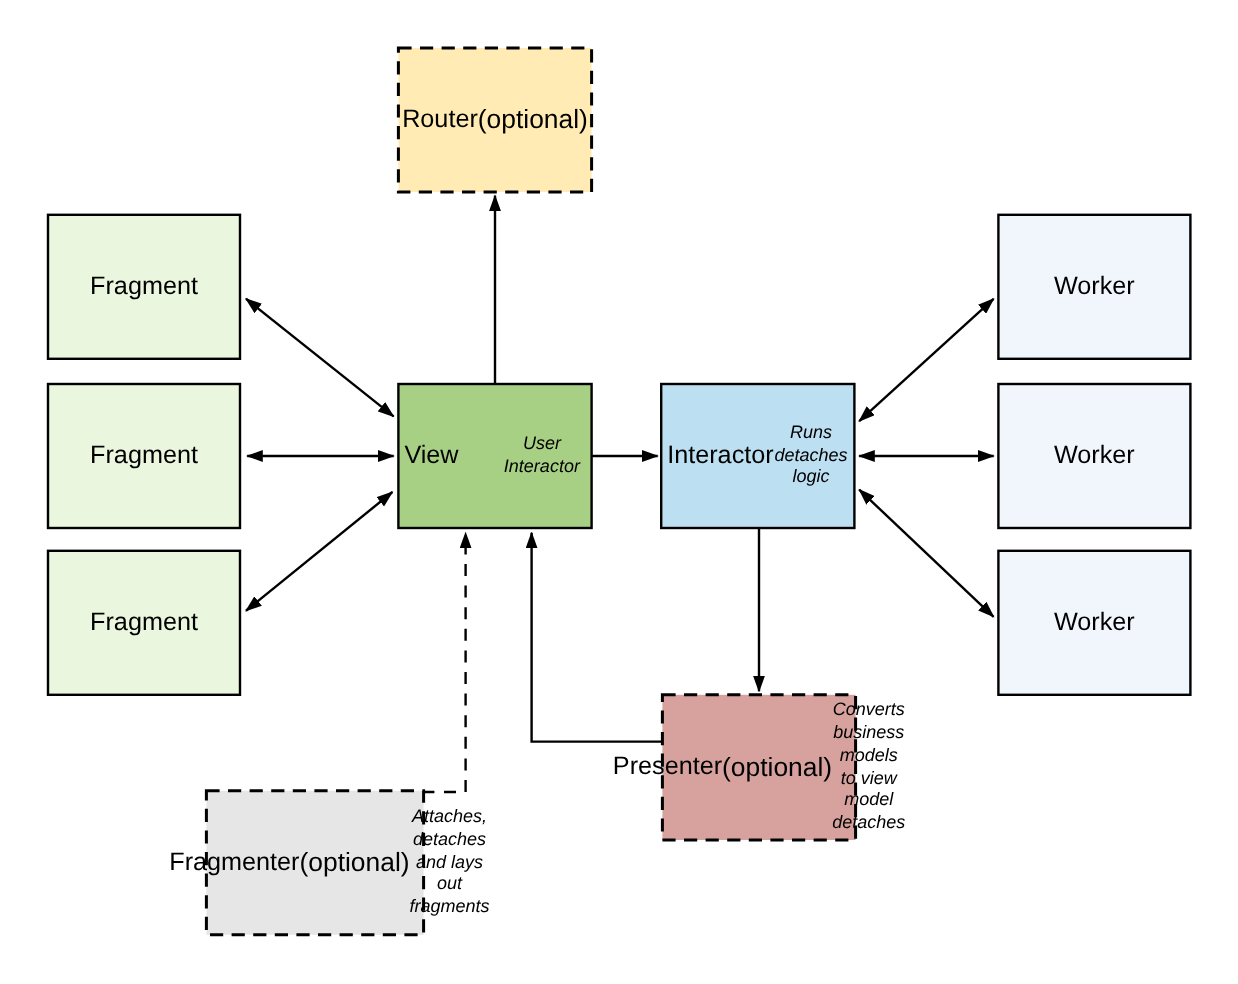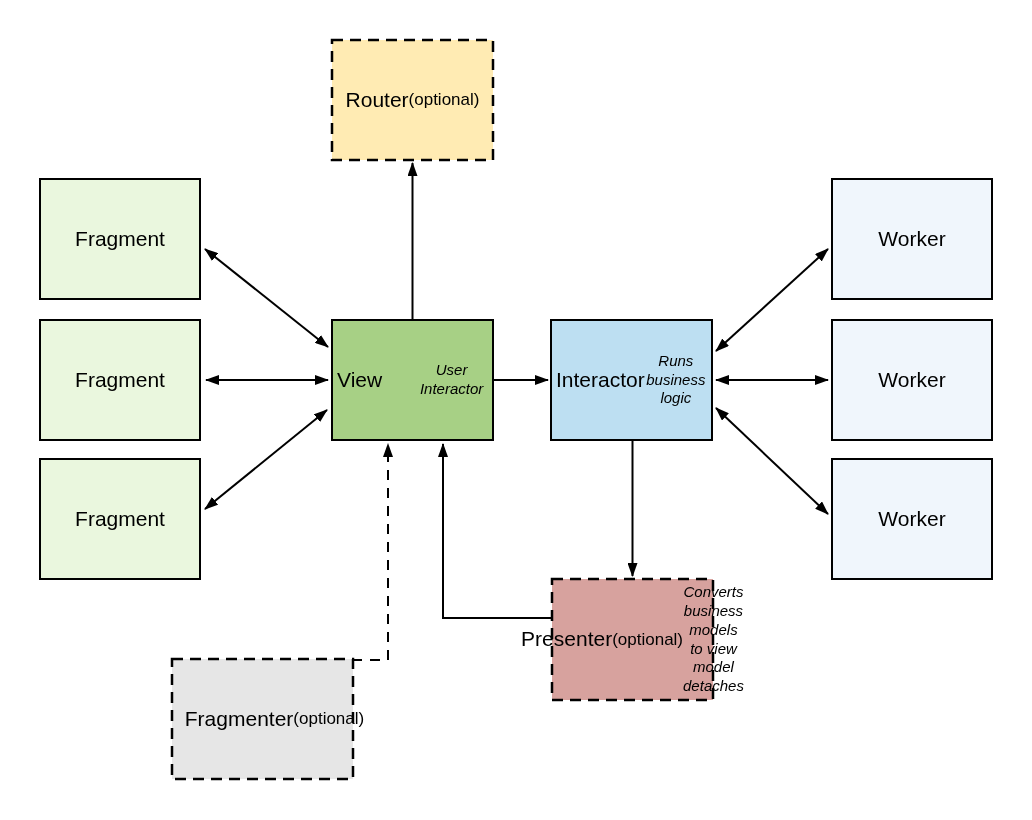--- a/index.html
+++ b/index.html
@@ -52,21 +52,21 @@
     flex-direction: row;
     justify-content: center;
     align-items: center;
     text-align: center;
     color: #000000;
     padding: 0 5px;
     box-sizing: border-box;
     line-height: 1.25;
   }
   .title    { font-size: 21px; }
-  .subtitle { font-size: 17px; }
+  .subtitle { font-size: 22px; }
   .desc     { font-size: 15px; font-style: italic; }
 </style>
 </head>
 <body>
 
 <div class="canvas">
 
   <svg class="layer" width="1032" height="820" viewBox="0 0 1032 820">
     <defs>
       <marker id="ah" markerWidth="7" markerHeight="5" refX="6.5" refY="2.5" orient="auto-start-reverse" markerUnits="strokeWidth">
@@ -114,21 +114,21 @@
     <div class="title">Fragment</div>
   </div>
 
   <div class="node" style="left:332px; top:320px; width:161px; height:120px;gap:33px;">
     <div class="title">View</div>
     <div class="desc">User Interactor</div>
   </div>
 
   <div class="node" style="left:551px; top:320px; width:161px; height:120px;">
     <div class="title">Interactor</div>
-    <div class="desc">Runs business logic</div>
+    <div class="desc">Runs detaches logic</div>
   </div>
 
   <div class="node" style="left:832px; top:179px; width:160px; height:120px;">
     <div class="title">Worker</div>
   </div>
   <div class="node" style="left:832px; top:320px; width:160px; height:120px;">
     <div class="title">Worker</div>
   </div>
   <div class="node" style="left:832px; top:459px; width:160px; height:120px;">
     <div class="title">Worker</div>
@@ -136,15 +136,16 @@
 
   <div class="node" style="left:552px; top:579px; width:161px; height:121px;border-radius:25px;">
     <div class="title">Presenter</div>
     <div class="subtitle">(optional)</div>
     <div class="desc">Converts business models to view model detaches</div>
   </div>
 
   <div class="node" style="left:184px; top:659px; width:181px; height:120px;">
     <div class="title">Fragmenter</div>
     <div class="subtitle">(optional)</div>
+    <div class="desc">Attaches, detaches and lays out fragments</div>
   </div>
 
 </div>
 
 </body></html>

